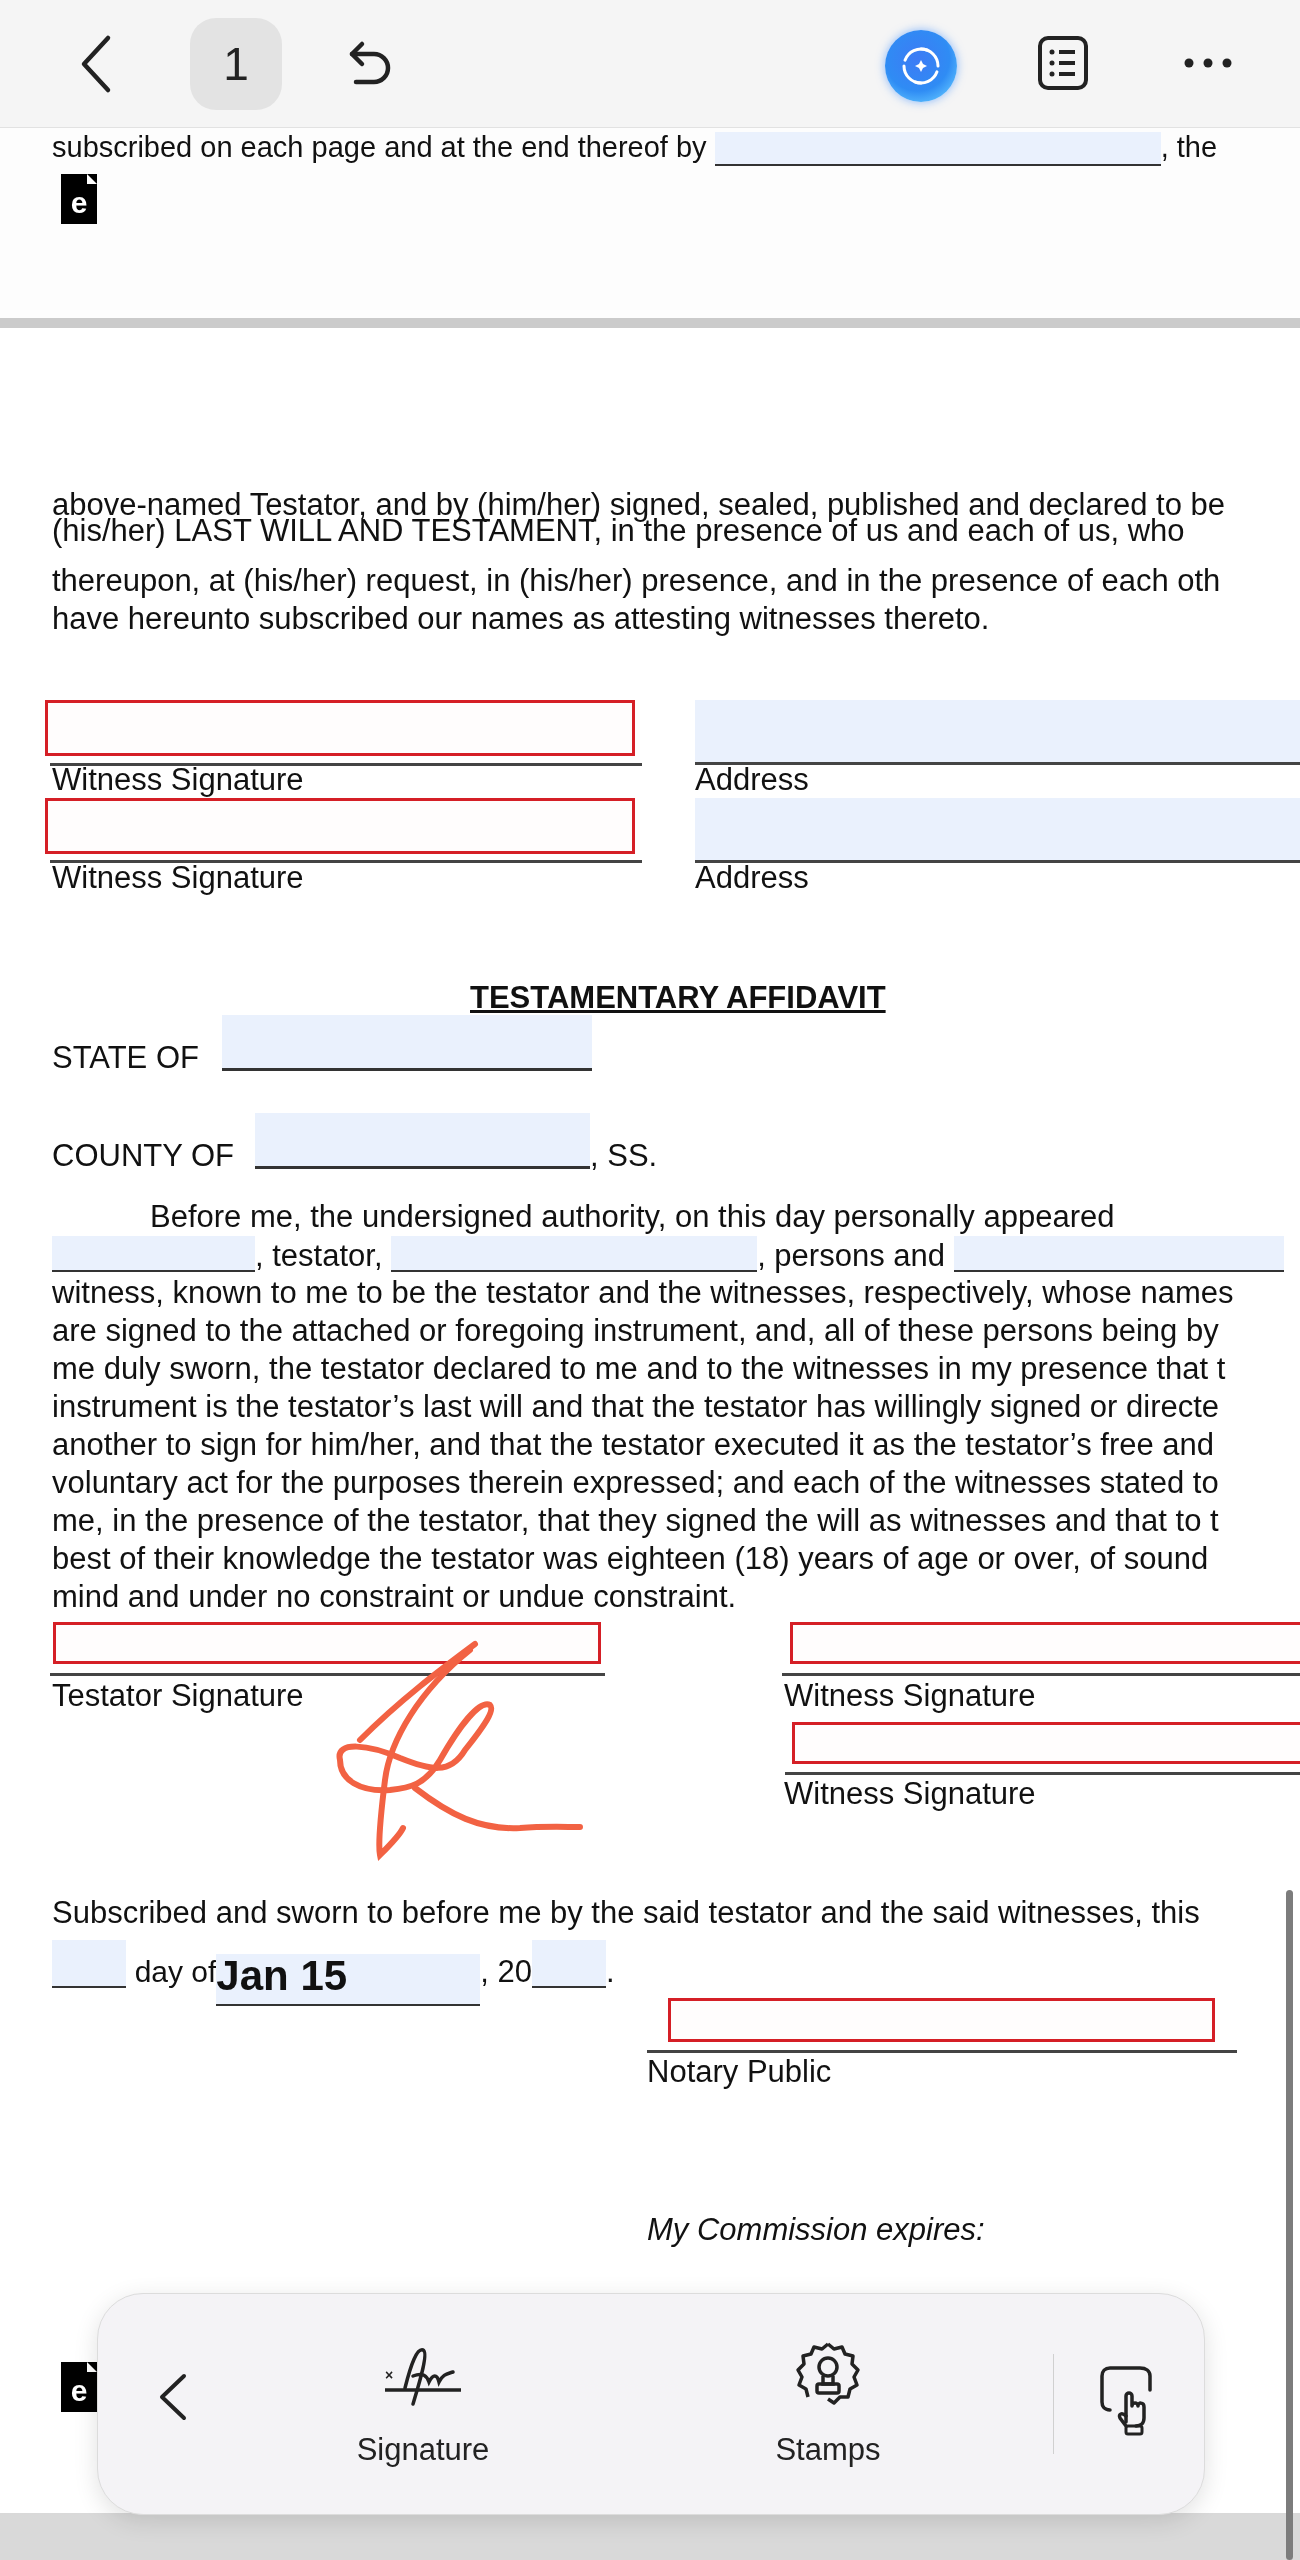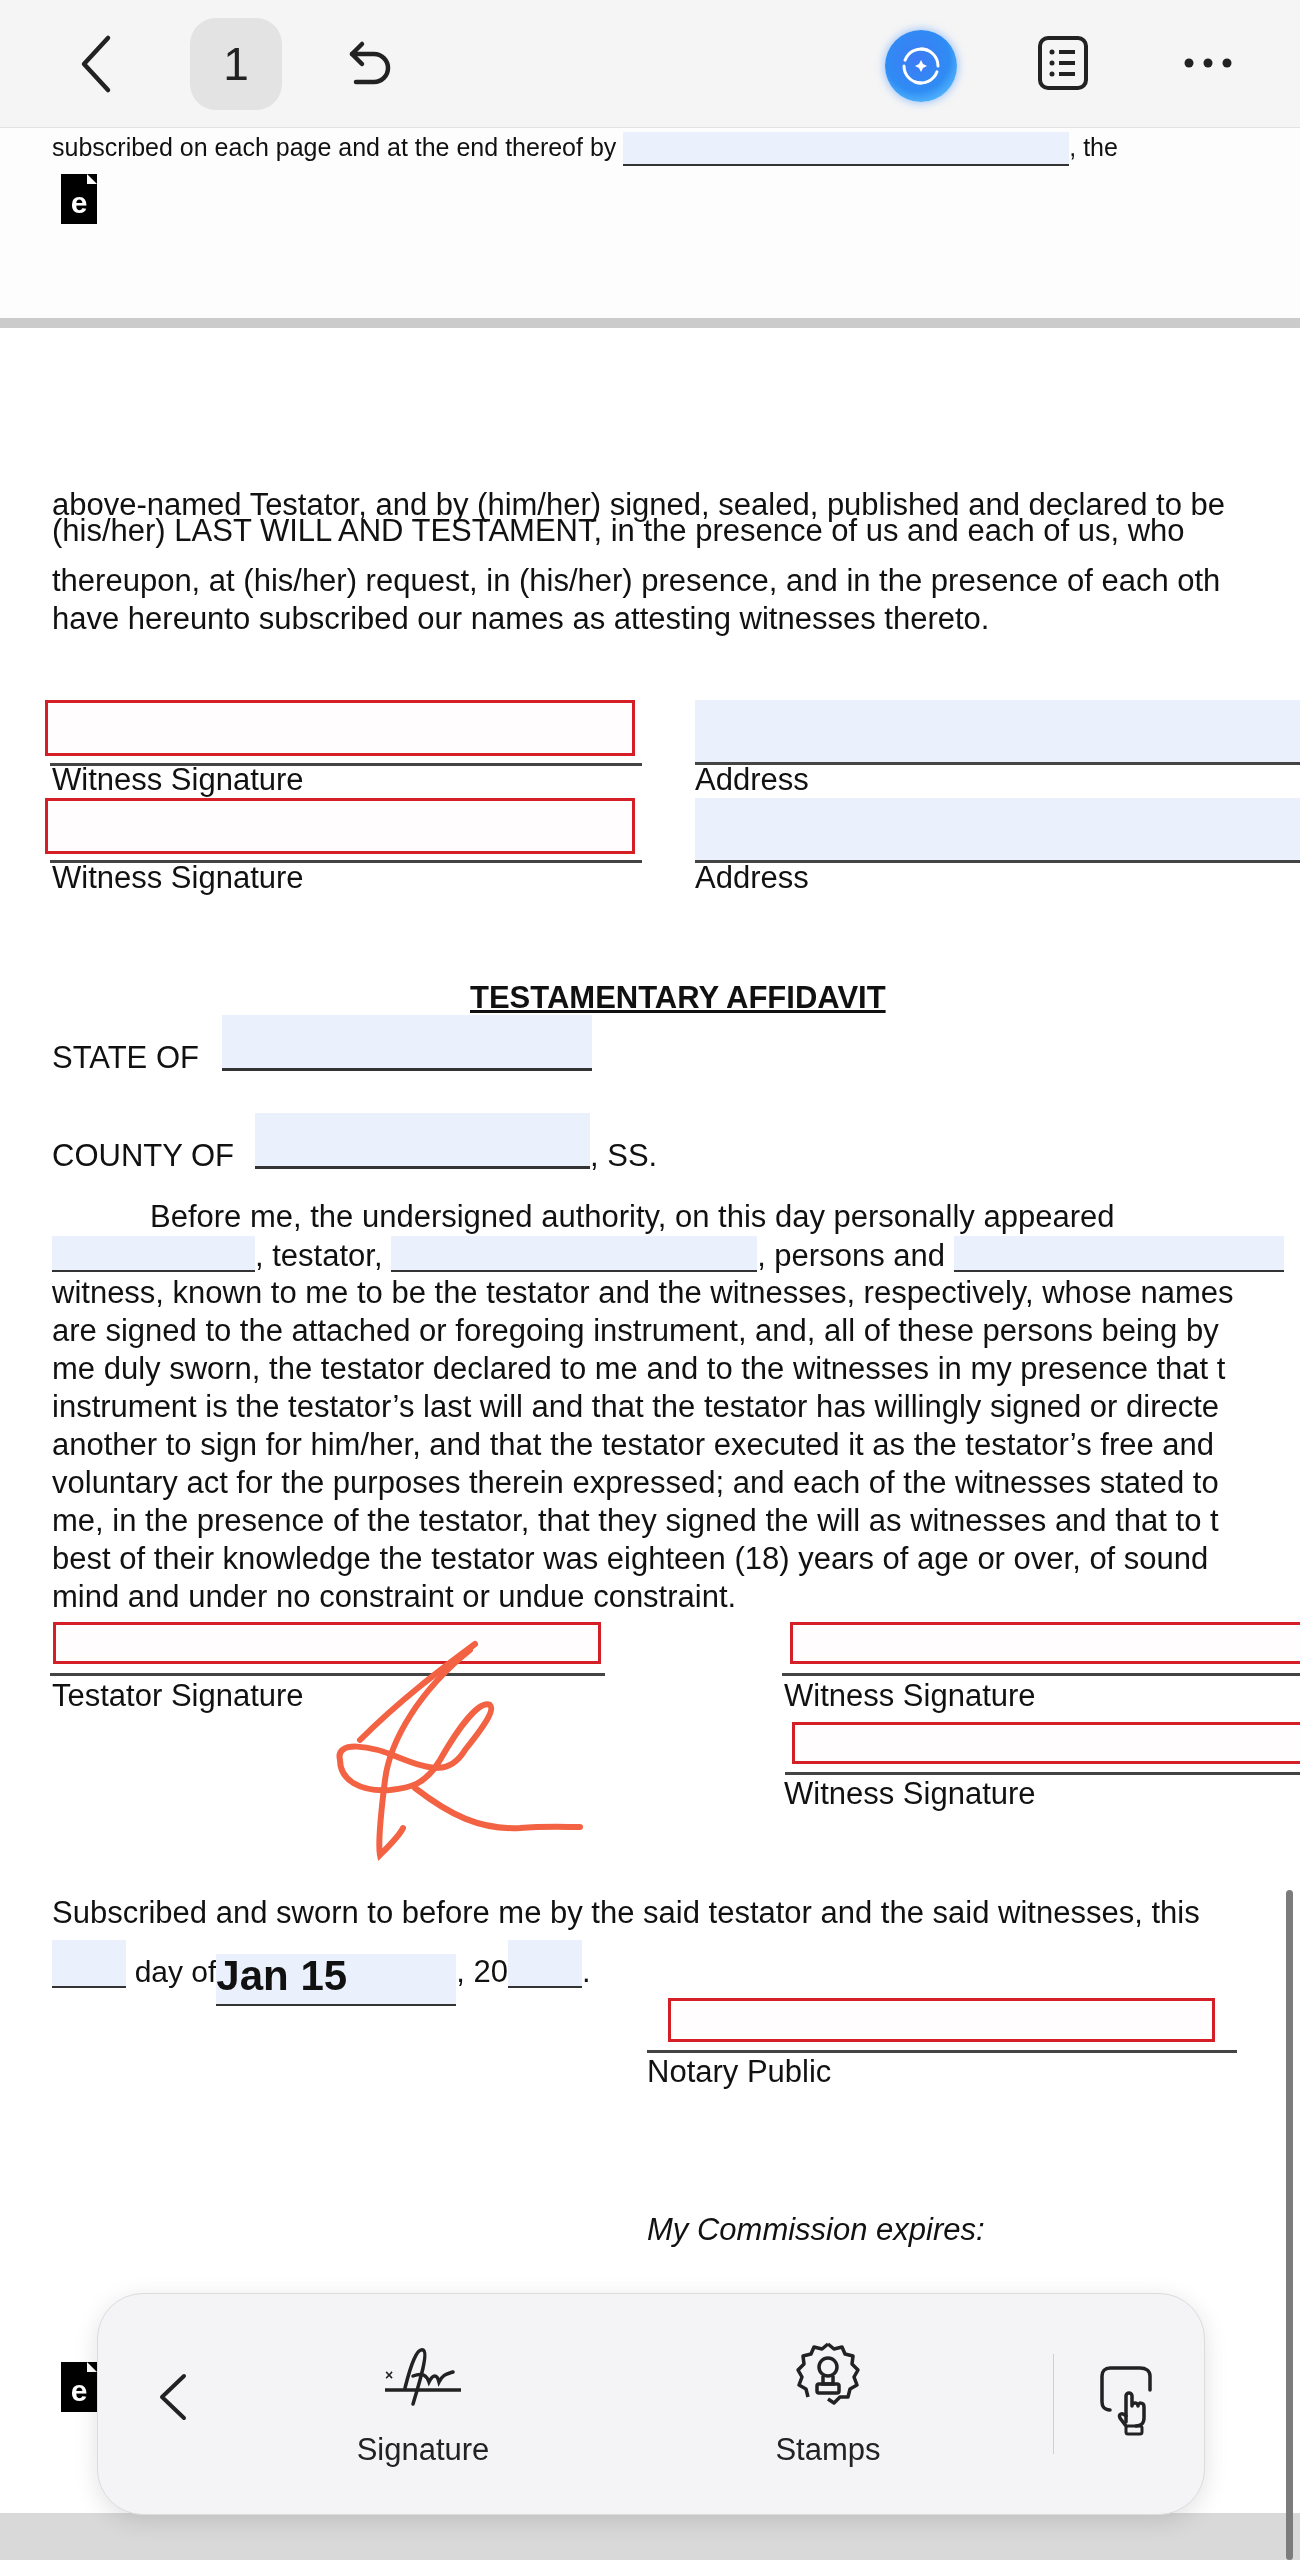--- a/index.html
+++ b/index.html
@@ -13,21 +13,21 @@
   .page-pill { left: 190px; top: 18px; width: 92px; height: 92px; background: #e3e3e3; border-radius: 26px; font-size: 46px; color: #222; }
   .undo-btn { left: 340px; top: 34px; width: 60px; height: 60px; }
   .ai-btn { left: 885px; top: 30px; width: 72px; height: 72px; border-radius: 50%;
     background: radial-gradient(circle at 45% 40%, #3d7bf5 0%, #2f8cf4 55%, #5fc3ff 85%, rgba(120,190,255,0.4) 100%);
     box-shadow: 0 0 10px rgba(60,140,255,0.6); }
   .list-btn { left: 1030px; top: 30px; width: 66px; height: 66px; }
   .more-btn { left: 1175px; top: 30px; width: 66px; height: 66px; }
 
   
   .page1 { position: absolute; left: 0; top: 128px; width: 1300px; height: 190px; background: #fdfdfd; }
-  .doc-text { font-size: 25px; line-height: 38px; white-space: nowrap; }
+  .doc-text { font-size: 29px; line-height: 38px; white-space: nowrap; }
   .p1-line { position: absolute; left: 52px; top: 0px; }
   .blue-field { background: #eaf1fd; display: inline-block; border-bottom: 2px solid #333; vertical-align: bottom; }
   .e-icon { position: absolute; width: 36px; height: 50px; background: #000; color: #fff; font-weight: bold; font-size: 30px; display: flex; align-items: flex-end; justify-content: center; padding-bottom: 4px; }
   .e-icon::before { content: ""; position: absolute; right: 0; top: 0; width: 10px; height: 10px; background: #fff; clip-path: polygon(0 0, 100% 100%, 0 100%); }
   .page-sep { position: absolute; left: 0; top: 318px; width: 1300px; height: 10px; background: #cbcbcb; }
 
   
   .page2 { position: absolute; left: 0; top: 328px; width: 1300px; height: 2232px; background: #ffffff; }
   .abs { position: absolute; }
   .para { position: absolute; left: 52px; font-size: 31px; line-height: 38px; white-space: nowrap; }
@@ -169,21 +169,21 @@
   <svg class="abs" style="left:300px; top:1302px;" width="300" height="240" viewBox="0 0 300 240">
     <path d="M175 14 C140 40 100 70 60 110" fill="none" stroke="#f26243" stroke-width="6" stroke-linecap="round"></path>
     <path d="M170 20 C120 60 90 110 85 150 C80 190 78 215 80 225 C90 215 100 205 103 198" fill="none" stroke="#f26243" stroke-width="6" stroke-linecap="round"></path>
     <path d="M40 130 C35 110 70 115 100 128 C130 140 150 145 165 120 C185 95 195 80 190 75 C180 70 160 95 140 130 C125 155 110 158 90 160 C60 162 40 150 40 130" fill="none" stroke="#f26243" stroke-width="6" stroke-linecap="round"></path>
     <path d="M115 158 C150 185 180 200 220 198 C245 196 265 197 280 197" fill="none" stroke="#f26243" stroke-width="6" stroke-linecap="round"></path>
   </svg>
 
   <div class="para" style="top:1566px;">Subscribed and sworn to before me by the said testator and the said witnesses, this</div>
   <div class="para" style="top:1612px; line-height:44px;">
     <span class="inline-field" style="width:74px; height:48px;"></span>
-    <span style="font-size:30px;">day of</span><span class="inline-field date-val" style="width:240px; height:52px; line-height:44px; vertical-align:-8px;">Jan 15</span><span>, 20</span><span class="inline-field" style="width:74px; height:48px;"></span><span>.</span>
+    <span style="font-size:30px;">day of</span><span class="inline-field date-val" style="width:264px; height:52px; line-height:44px; vertical-align:-8px;">Jan 15</span><span>, 20</span><span class="inline-field" style="width:74px; height:48px;"></span><span>.</span>
   </div>
 
   <div class="sig-box" style="left:668px; top:1670px; width:547px; height:44px;"></div>
   <div class="uline" style="left:647px; top:1722px; width:590px;"></div>
   <div class="lbl" style="left:647px; top:1726px;">Notary Public</div>
   <div class="lbl" style="left:647px; top:1884px;font-style:italic;">My Commission expires:</div>
 
   <div class="e-icon" style="left:61px; top:2034px;">
       <span>e</span>
     </div>

